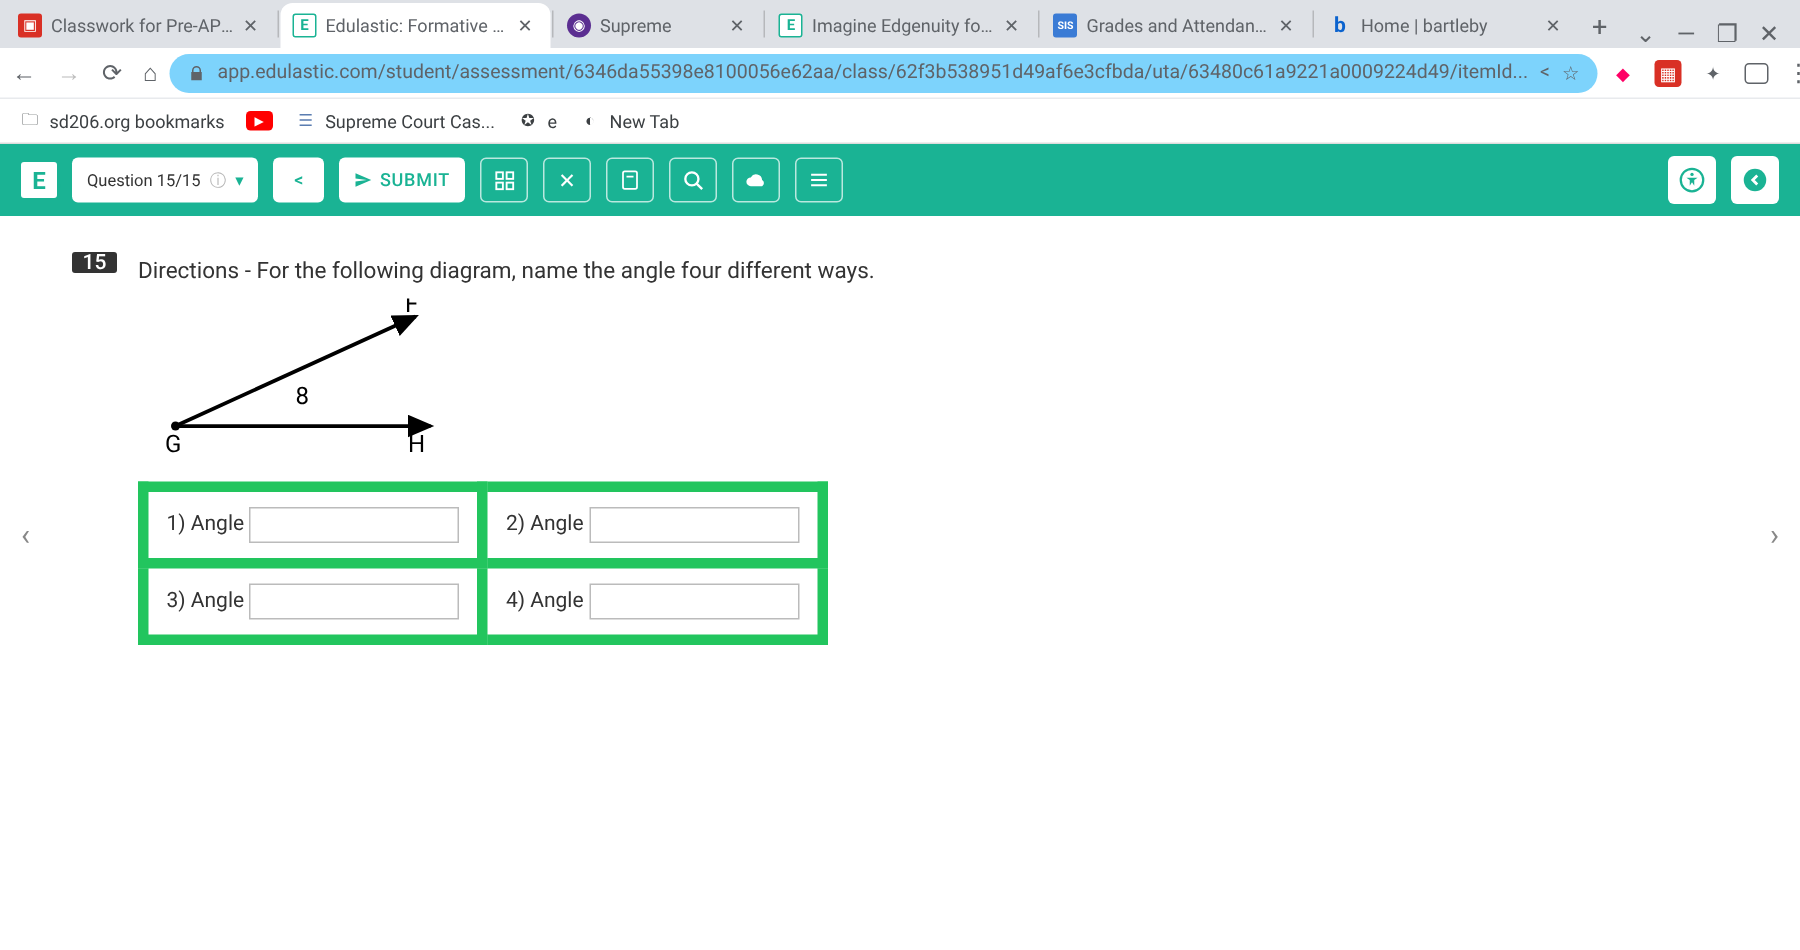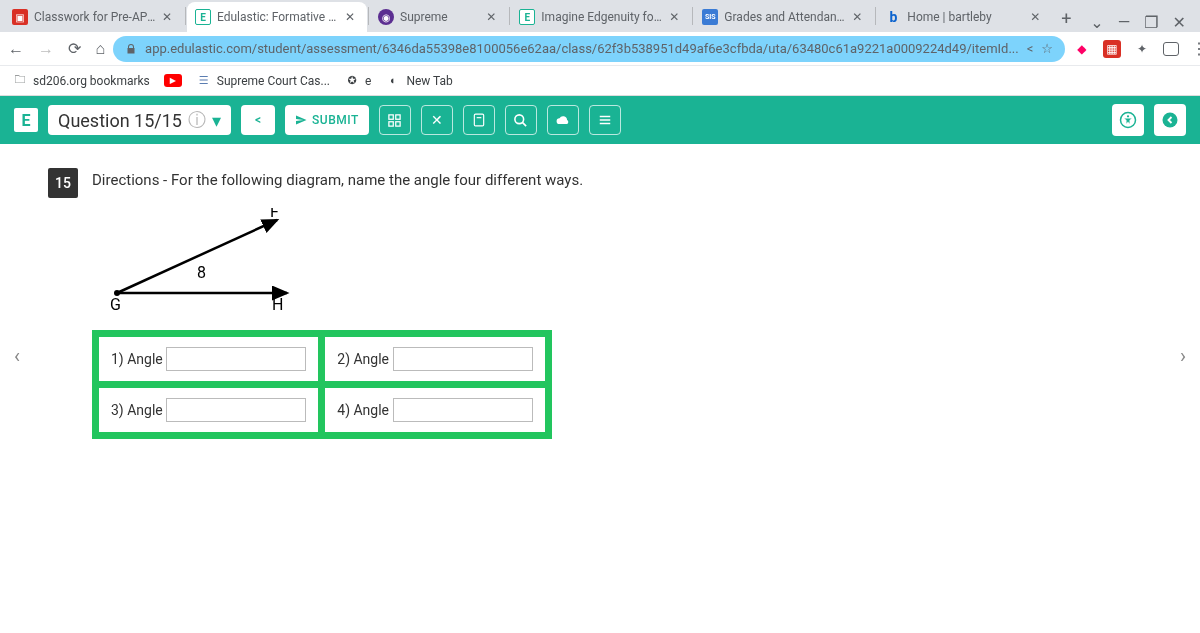--- a/index.html
+++ b/index.html
@@ -26,37 +26,37 @@
 .ext-icon { width: 18px; height: 18px; display: flex; align-items: center; justify-content: center; font-size: 12px; border-radius: 3px; }
 
 
 .bm-bar { height: 30px; background: #fff; display: flex; align-items: center; padding: 0 12px; gap: 14px; font-size: 12px; color: #3c4043; border-bottom: 1px solid #ddd; }
 .bm-item { display: flex; align-items: center; gap: 5px; }
 .bm-icon { width: 16px; height: 16px; display: inline-flex; align-items: center; justify-content: center; font-size: 11px; }
 
 
 .app-header { height: 48px; background: #1ab394; display: flex; align-items: center; padding: 0 14px; gap: 10px; color: #fff; }
 .app-logo { width: 24px; height: 24px; background: #fff; color: #1ab394; font-weight: bold; display: flex; align-items: center; justify-content: center; border-radius: 2px; font-size: 16px; position: relative; }
-.q-pill { background: #fff; color: #333; height: 30px; border-radius: 4px; display: flex; align-items: center; padding: 0 10px; font-size: 18px; gap: 6px; }
+.q-pill { background: #fff; color: #333; height: 30px; border-radius: 4px; display: flex; align-items: center; padding: 0 10px; font-size: 11px; gap: 6px; }
 .q-pill .excl { color: #b6b6b6; }
 .hdr-btn { height: 30px; background: #fff; color: #1ab394; border-radius: 4px; display: flex; align-items: center; padding: 0 10px; font-size: 12px; gap: 5px; font-weight: 500; }
 .hdr-btn.submit { color: #1ab394; letter-spacing: .5px; }
 .hdr-btn.bookmark { color: #444; }
 .hdr-icon { width: 32px; height: 30px; border: 1.5px solid rgba(255,255,255,.7); border-radius: 4px; display: flex; align-items: center; justify-content: center; color: #fff; font-size: 14px; }
 .hdr-spacer { flex: 1; }
 .hdr-round { width: 32px; height: 32px; background: #fff; border-radius: 4px; display: flex; align-items: center; justify-content: center; color: #1ab394; }
 
 
 .content { position: relative; padding: 24px 48px; background: #fff; height: calc(633px - 32px - 34px - 30px - 48px); }
 .side-chevron { position: absolute; top: 200px; font-size: 20px; color: #888; }
 .side-chevron.left { left: 14px; }
 .side-chevron.right { right: 14px; }
 
 .question-row { display: flex; align-items: flex-start; gap: 14px; margin-bottom: 10px; }
-.q-num { width: 30px; height: 30px; background: #333; color: #fff; display: flex; align-items: center; justify-content: center; font-size: 14px; font-weight: 500; border-radius: 2px; }
+.q-num { width: 30px; height: 14px; background: #333; color: #fff; display: flex; align-items: center; justify-content: center; font-size: 14px; font-weight: 500; border-radius: 2px; }
 .directions { font-size: 15px; font-weight: 400; color: #333; padding-top: 3px; }
 
 .diagram-wrap { margin-left: 44px; margin-top: 6px; }
 .diagram { width: 220px; height: 110px; position: relative; }
 
 .answer-table { margin-left: 44px; margin-top: 12px; border: 1px solid #ddd; border-collapse: collapse; }
 .answer-table td { border: 7px solid #22c55e; padding: 10px 12px; font-size: 14px; color: #333; }
 .answer-input { width: 140px; height: 24px; border: 1px solid #bbb; font-size: 13px; padding: 0 4px; }
 
 svg { display: block; }

